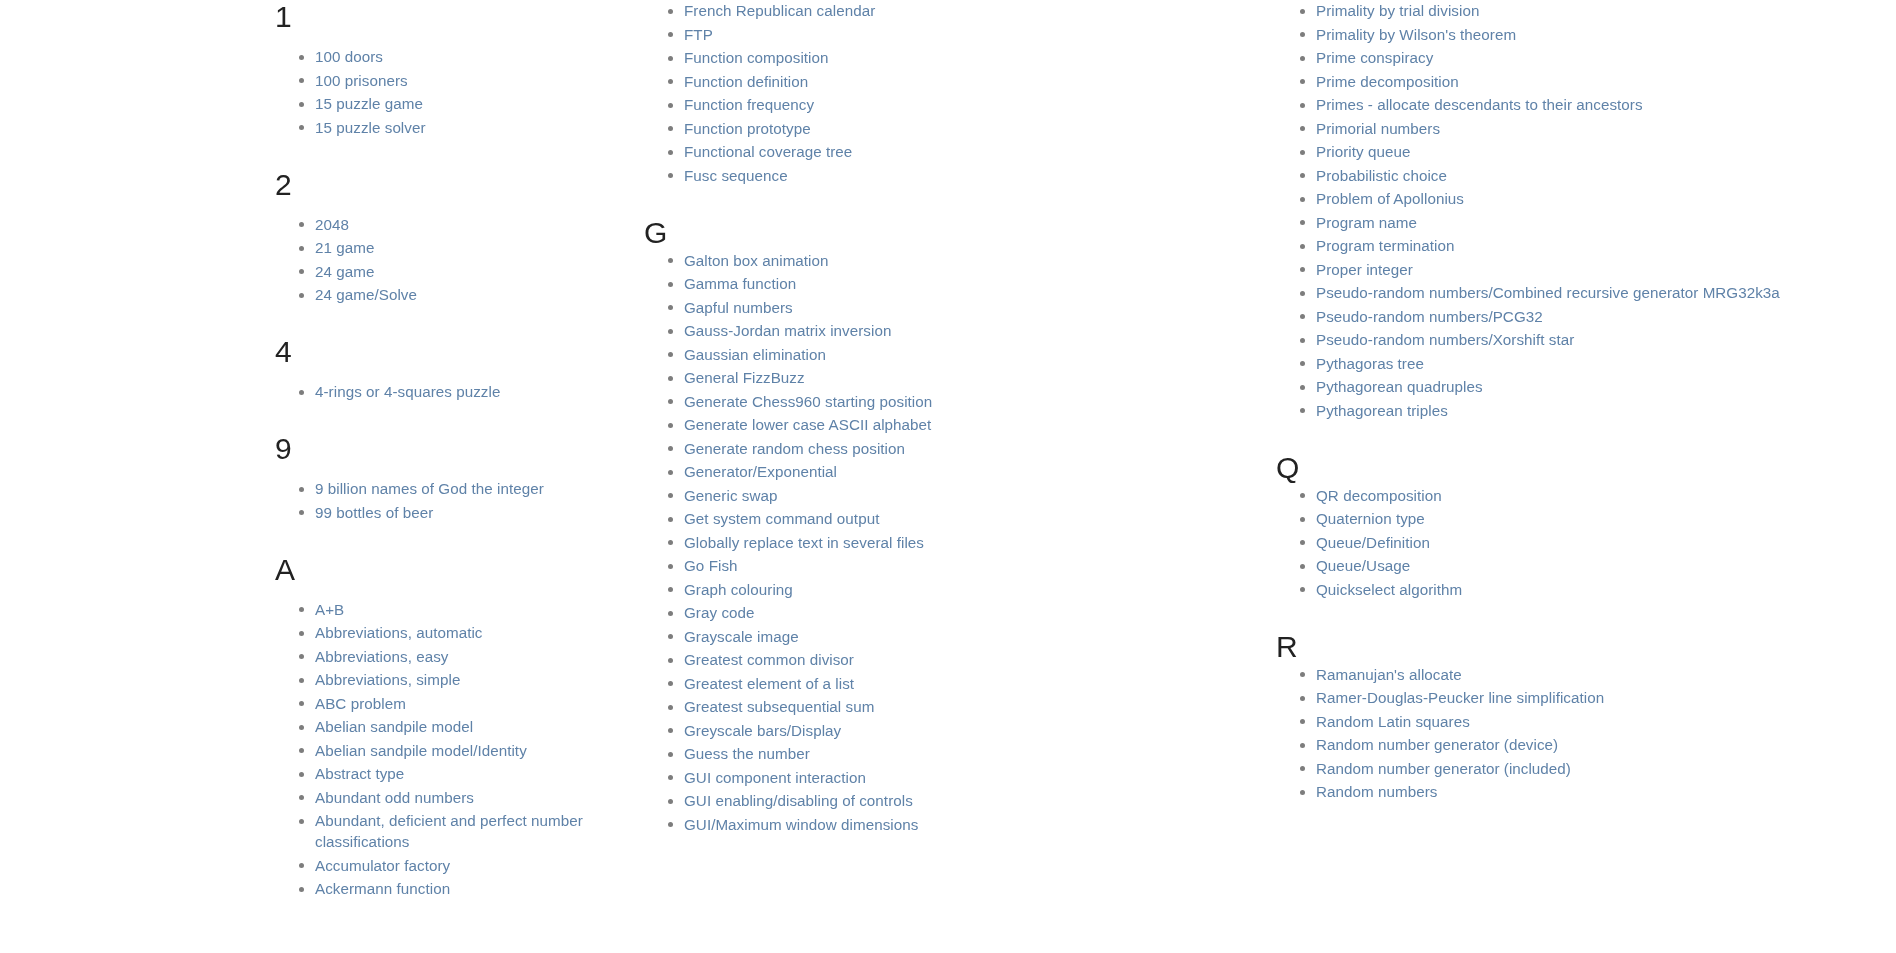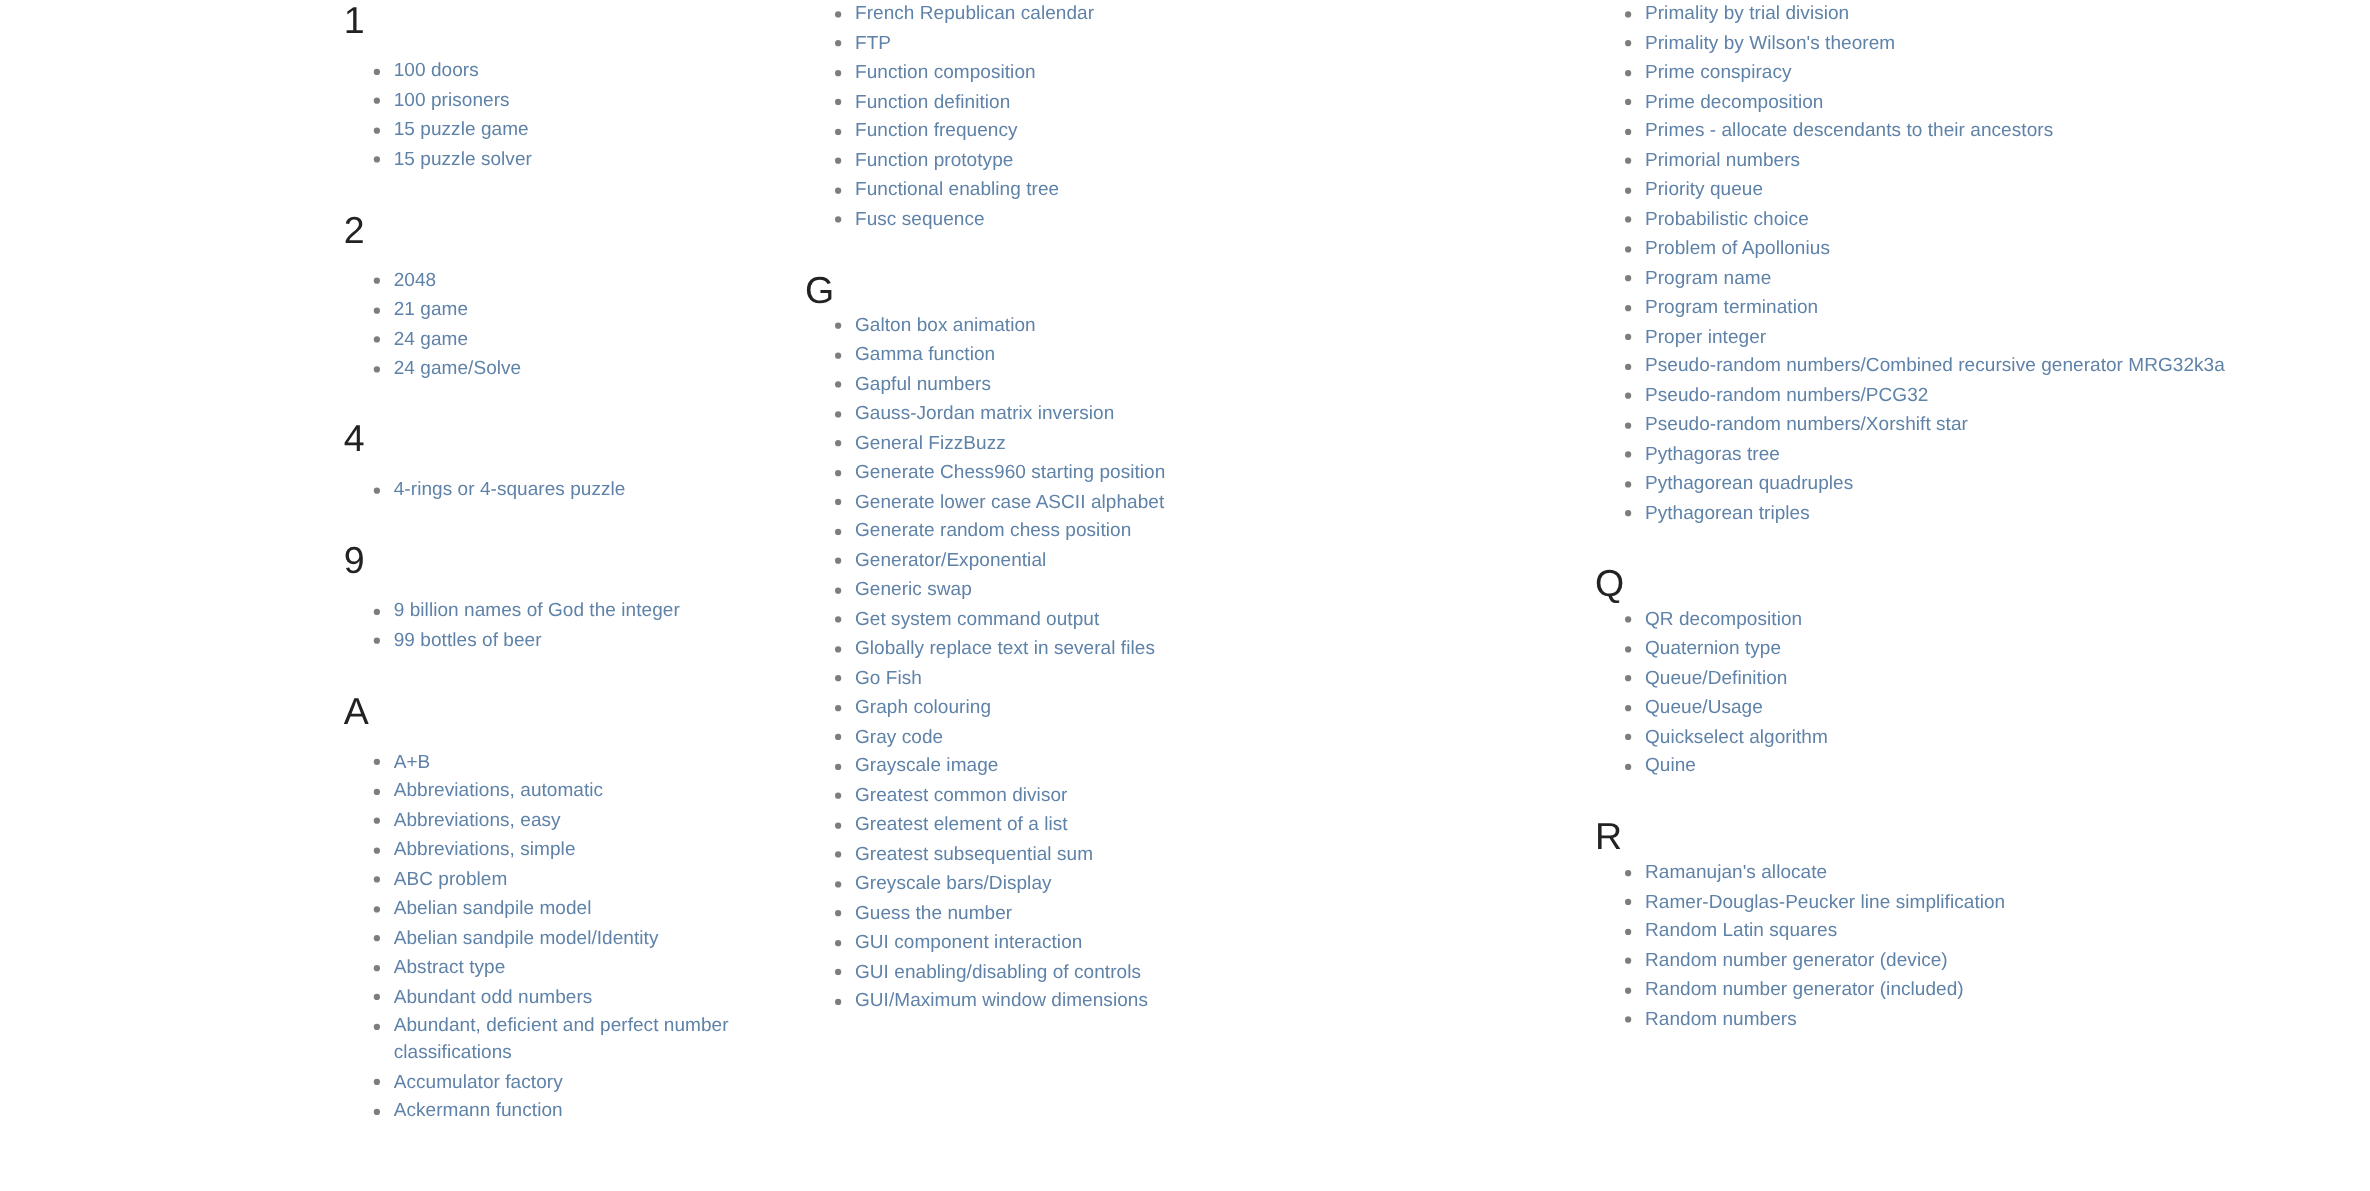--- a/index.html
+++ b/index.html
@@ -155,31 +155,32 @@
       <div class="column col-2">
         <div class="col-inner continuation">
           <div class="group first-in-col">
             <ul class="task-list">
               <li class="task-item"><a class="task-link" href="#">French Republican calendar</a></li>
               <li class="task-item"><a class="task-link" href="#">FTP</a></li>
               <li class="task-item"><a class="task-link" href="#">Function composition</a></li>
               <li class="task-item"><a class="task-link" href="#">Function definition</a></li>
               <li class="task-item"><a class="task-link" href="#">Function frequency</a></li>
               <li class="task-item"><a class="task-link" href="#">Function prototype</a></li>
-              <li class="task-item"><a class="task-link" href="#">Functional enabling tree</a></li>
+              <li class="task-item"><a class="task-link" href="#">Functional coverage tree</a></li>
               <li class="task-item"><a class="task-link" href="#">Fusc sequence</a></li>
             </ul>
           </div>
           <div class="group">
             <h2 class="group-heading spaced">G</h2>
             <ul class="task-list">
               <li class="task-item"><a class="task-link" href="#">Galton box animation</a></li>
               <li class="task-item"><a class="task-link" href="#">Gamma function</a></li>
               <li class="task-item"><a class="task-link" href="#">Gapful numbers</a></li>
               <li class="task-item"><a class="task-link" href="#">Gauss-Jordan matrix inversion</a></li>
+              <li class="task-item"><a class="task-link" href="#">Gaussian elimination</a></li>
               <li class="task-item"><a class="task-link" href="#">General FizzBuzz</a></li>
               <li class="task-item"><a class="task-link" href="#">Generate Chess960 starting position</a></li>
               <li class="task-item"><a class="task-link" href="#">Generate lower case ASCII alphabet</a></li>
               <li class="task-item"><a class="task-link" href="#">Generate random chess position</a></li>
               <li class="task-item"><a class="task-link" href="#">Generator/Exponential</a></li>
               <li class="task-item"><a class="task-link" href="#">Generic swap</a></li>
               <li class="task-item"><a class="task-link" href="#">Get system command output</a></li>
               <li class="task-item"><a class="task-link" href="#">Globally replace text in several files</a></li>
               <li class="task-item"><a class="task-link" href="#">Go Fish</a></li>
               <li class="task-item"><a class="task-link" href="#">Graph colouring</a></li>
@@ -222,21 +223,20 @@
             </ul>
           </div>
           <div class="group">
             <h2 class="group-heading spaced">Q</h2>
             <ul class="task-list">
               <li class="task-item"><a class="task-link" href="#">QR decomposition</a></li>
               <li class="task-item"><a class="task-link" href="#">Quaternion type</a></li>
               <li class="task-item"><a class="task-link" href="#">Queue/Definition</a></li>
               <li class="task-item"><a class="task-link" href="#">Queue/Usage</a></li>
               <li class="task-item"><a class="task-link" href="#">Quickselect algorithm</a></li>
-              <li class="task-item"><a class="task-link" href="#">Quine</a></li>
             </ul>
           </div>
           <div class="group">
             <h2 class="group-heading spaced">R</h2>
             <ul class="task-list">
               <li class="task-item"><a class="task-link" href="#">Ramanujan's allocate</a></li>
               <li class="task-item"><a class="task-link" href="#">Ramer-Douglas-Peucker line simplification</a></li>
               <li class="task-item"><a class="task-link" href="#">Random Latin squares</a></li>
               <li class="task-item"><a class="task-link" href="#">Random number generator (device)</a></li>
               <li class="task-item"><a class="task-link" href="#">Random number generator (included)</a></li>

